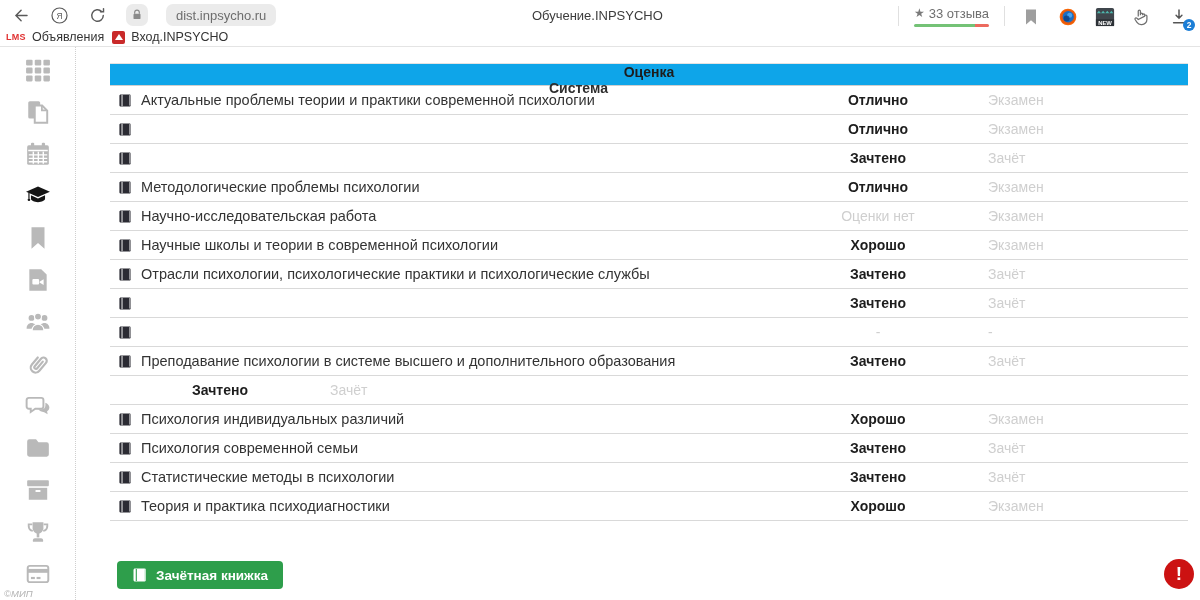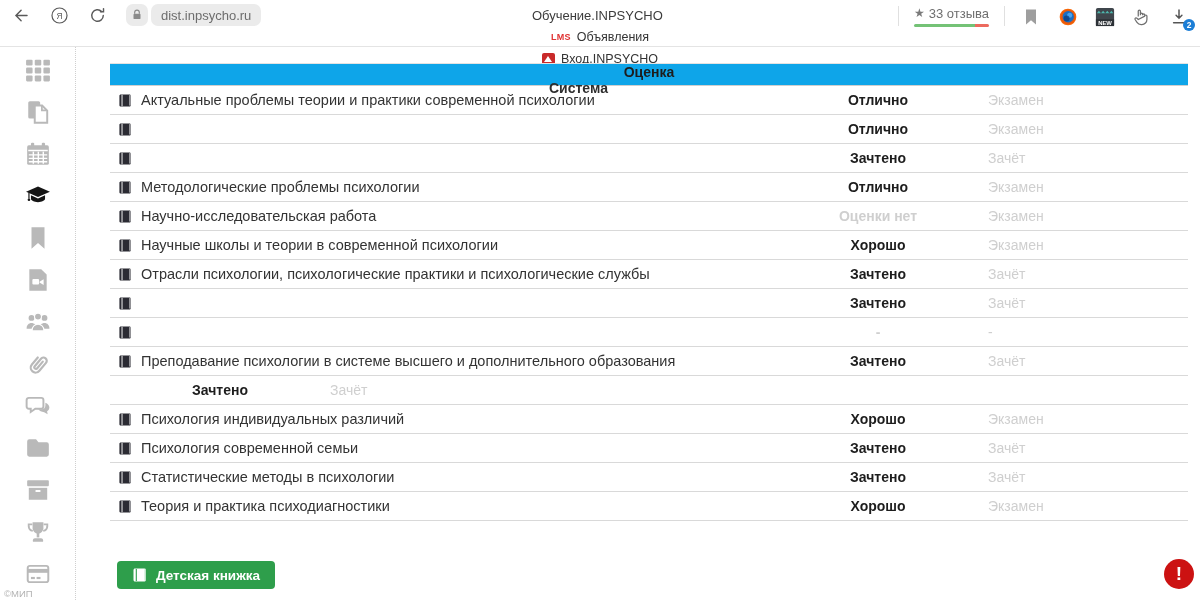--- a/index.html
+++ b/index.html
@@ -8,59 +8,59 @@
   body { position:relative; }
 
   
   .chrome { display:flex; align-items:center; height:30px; padding:0 10px; position:relative; background:#fff; }
   .nav-ic { width:22px; height:22px; display:flex; align-items:center; justify-content:center; color:#5a5a5a; cursor:pointer; }
   .nav-ic svg { width:19px; height:19px; }
   .nav-ic + .nav-ic { margin-left:16px; }
   .pill { background:#ebebeb; border-radius:7px; height:22px; display:flex; align-items:center; }
   .lock-pill { width:22px; justify-content:center; margin-left:18px; }
   .lock-pill svg { width:14px; height:14px; }
-  .url-pill { margin-left:3px; padding:0 10px; font-size:13px; color:#6d6d6d; }
+  .url-pill { margin-left:18px; padding:0 10px; font-size:13px; color:#6d6d6d; }
   .page-title { position:absolute; left:50%; top:50%; transform:translate(-52%,-50%); font-size:13px; color:#3c3c3c; white-space:nowrap; }
   .chrome-right { margin-left:auto; display:flex; align-items:flex-start; gap:15px; padding-top:3px; }
   .vsep { width:1px; height:20px; background:#e0e0e0; }
   .reviews { display:flex; flex-direction:column; cursor:pointer; }
   .reviews-top { display:flex; align-items:center; gap:4px; font-size:13px; color:#6f6f6f; }
   .star { font-size:12px; color:#7a7a7a; line-height:1; }
   .rating-bar { height:3px; border-radius:2px; margin-top:3px;
     background:linear-gradient(to right, var(--rating-green) 0 82%, var(--rating-red) 82% 100%); }
   .tb-ic { width:22px; height:22px; display:flex; align-items:center; justify-content:center; cursor:pointer; position:relative; }
   .tb-ic svg { width:20px; height:20px; }
   .badge { position:absolute; right:-5px; bottom:-3px; width:12px; height:12px; border-radius:50%;
     background:#1c7ed6; color:#fff; font-size:8.5px; font-weight:bold; display:flex; align-items:center; justify-content:center; }
 
   
-  .bookmarks { display:flex; align-items:center; height:17px; padding:0 6px 2px 6px; gap:8px; border-bottom:1px solid #e4e4e4;flex-direction:column; }
+  .bookmarks { display:flex; align-items:center; height:17px; padding:0 6px 2px 6px; gap:8px; border-bottom:1px solid #e4e4e4; }
   .bm { display:flex; align-items:center; gap:6px; font-size:12.5px; color:#333; cursor:pointer; }
   .fav-lms { color:#e03131; font-weight:bold; font-size:9px; letter-spacing:.3px; }
   .fav-mip { width:13px; height:13px; background:#c92a2a; border-radius:2px; display:flex; align-items:center; justify-content:center; }
   .fav-mip span { width:0; height:0; border-left:4px solid transparent; border-right:4px solid transparent; border-bottom:6px solid #fff; display:block; }
 
   
   .content { display:flex; height:553px; }
   .sidebar { width:76px; border-right:1px dotted #cfcfcf; display:flex; flex-direction:column;
     align-items:center; padding-top:10px; gap:16px; position:relative; color:#b9b9b9; }
   .sic { width:26px; height:26px; cursor:pointer; color:#b9b9b9; }
   .sic.active { color:#151515; }
   .sic svg { width:26px; height:26px; display:block; }
-  .copyright { position:absolute; left:4px; bottom:1px; font-size:9.5px; color:#b3b3b3; }
+  .copyright { position:absolute; left:4px; bottom:1px; font-size:9.5px; color:#b3b3b3;font-style:italic; }
 
   .main { flex:1; position:relative; }
   .grades { margin:16px 12px 0 34px; }
   .thead { display:flex; align-items:center; height:23px; background:#0ea5e9;
     border-top:1px solid #e3e3e3; border-bottom:1px solid #cfcfcf; font-weight:bold; font-size:14px; color:#2e2e2e;flex-direction:column; }
   .trow { display:flex; align-items:center; height:29px; border-bottom:1px solid #d9d9d9; cursor:pointer; }
   .c-disc { flex:1; display:flex; align-items:center; gap:8px; padding-left:8px; font-size:14.5px; color:#333; white-space:nowrap; overflow:hidden; }
   .c-grade { width:220px; text-align:center; font-size:14px; font-weight:bold; color:#1d1d1d; }
   .c-sys { width:200px; font-size:14px; color:#cfcfcf; }
-  .muted { color:#cfcfcf !important; font-weight:bold; }
+  .muted { color:#cfcfcf !important; font-weight:normal; }
   .book-ic { width:15px; height:15px; flex:0 0 15px; }
   .book-ic svg { width:15px; height:15px; display:block; }
 
   .gradebook-btn { display:inline-flex; align-items:center; gap:8px; margin:40px 0 0 41px;
     background:var(--accent-green); border:none; border-radius:4px; height:28px; padding:0 15px;
     color:#fff; font-weight:bold; font-size:13.5px; font-family:"Liberation Sans",sans-serif; cursor:pointer; }
   .gradebook-btn svg { width:16px; height:16px; }
 
   .alert-badge { position:absolute; left:1164px; top:559px; width:30px; height:30px; border-radius:50%;
     background:var(--alert-red); color:#fff; display:flex; align-items:center; justify-content:center;
@@ -483,20 +483,20 @@
   </div>
 </div>
     </div>
 
     <button class="gradebook-btn">
       <svg viewBox="0 0 16 16">
           <path d="M3 1.5h9.2c.7 0 1.3.6 1.3 1.3v10.4c0 .7-.6 1.3-1.3 1.3H3c-.8 0-1.5-.7-1.5-1.5v-10C1.5 2.2 2.2 1.5 3 1.5z" fill="#fff"></path>
           <path d="M4.3 2v12" stroke="#2e9e4b" stroke-width="1.1"></path>
           <path d="M12.2 2.4l1.4-1v12.8l-1.4-1z" fill="#d8efdf"></path>
         </svg>
-      <span>Детская книжка</span>
+      <span>Зачётная книжка</span>
     </button>
   </main>
 </div>
 
 <div class="alert-badge">
   <span>!</span>
 </div>
 
 </body></html>

